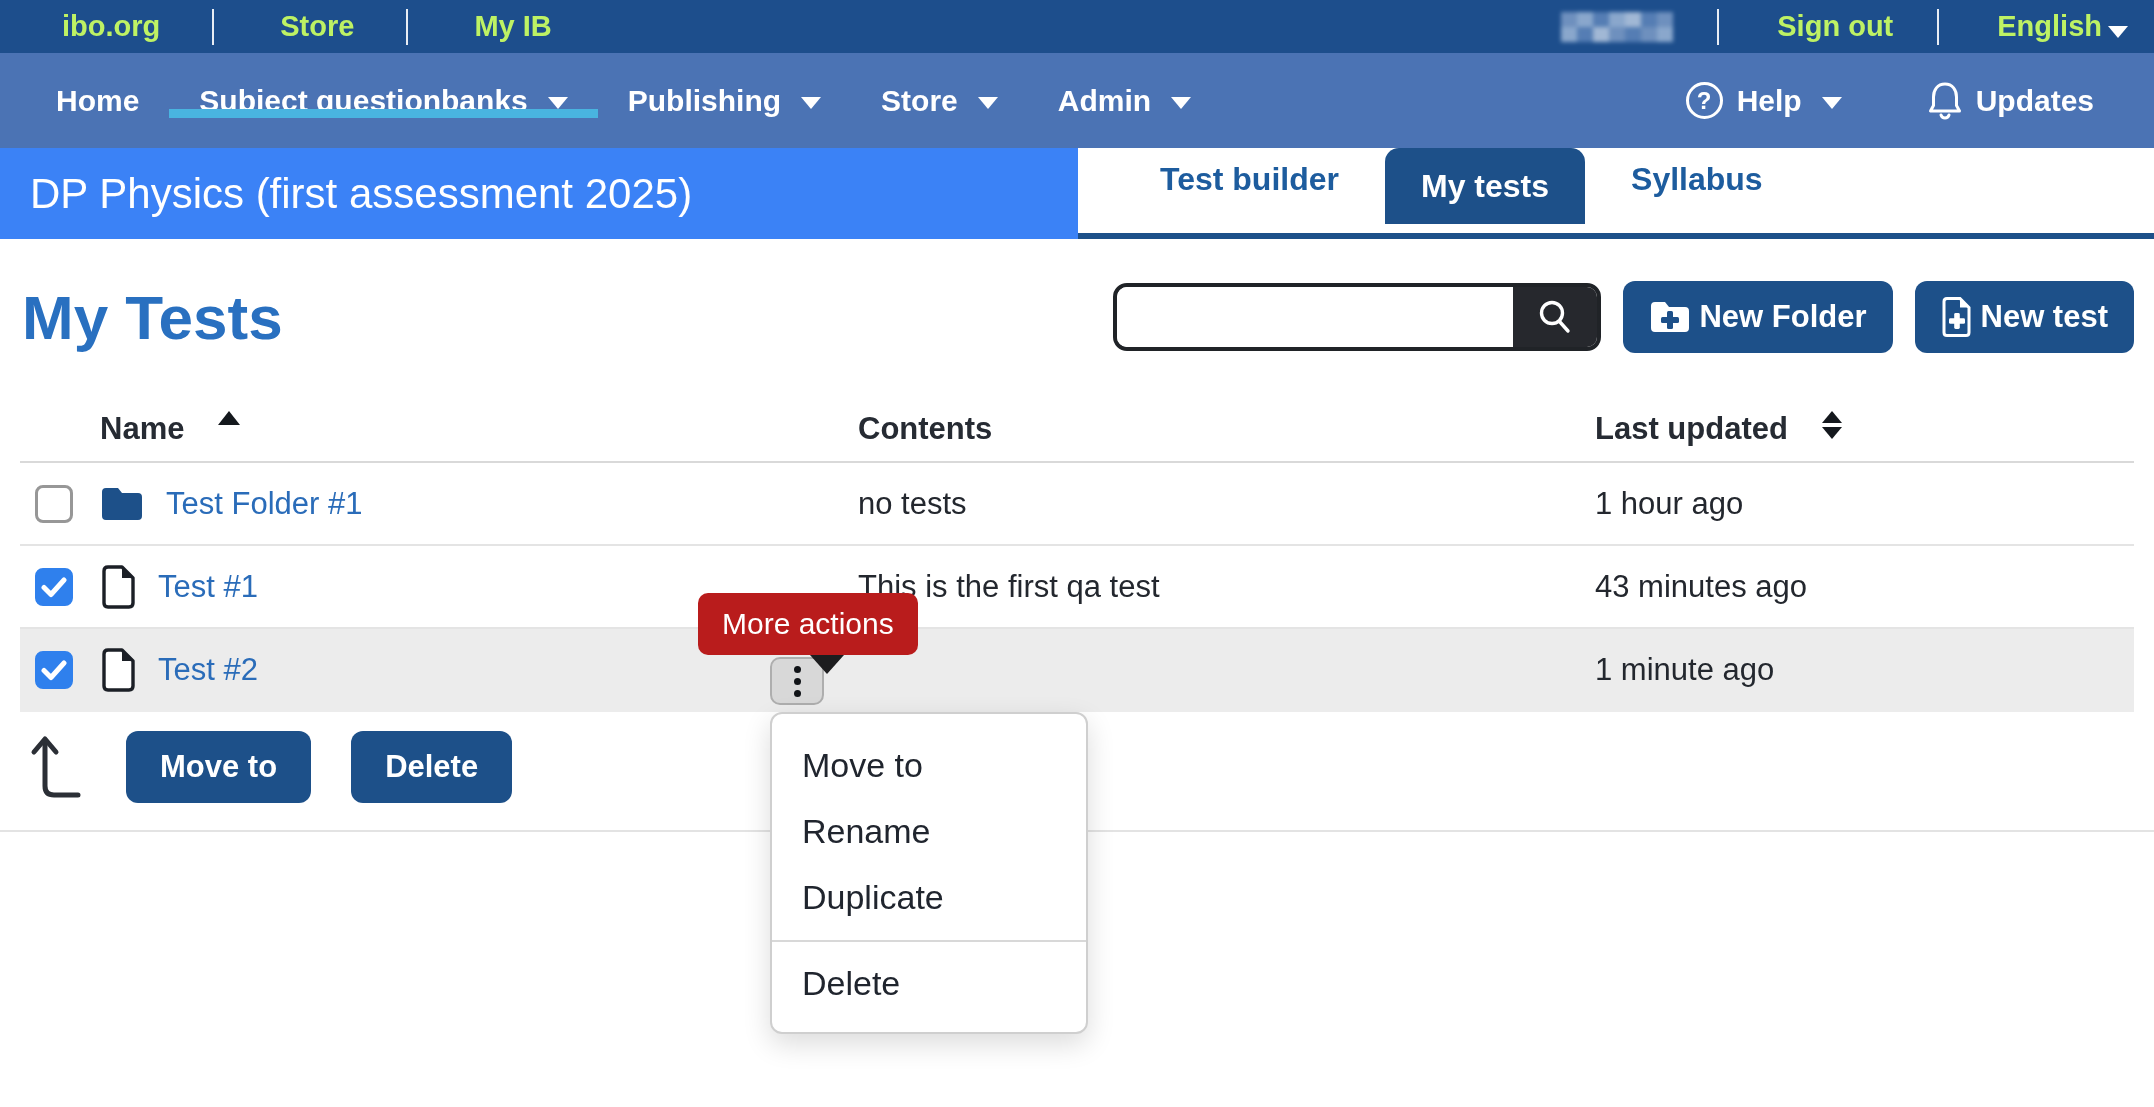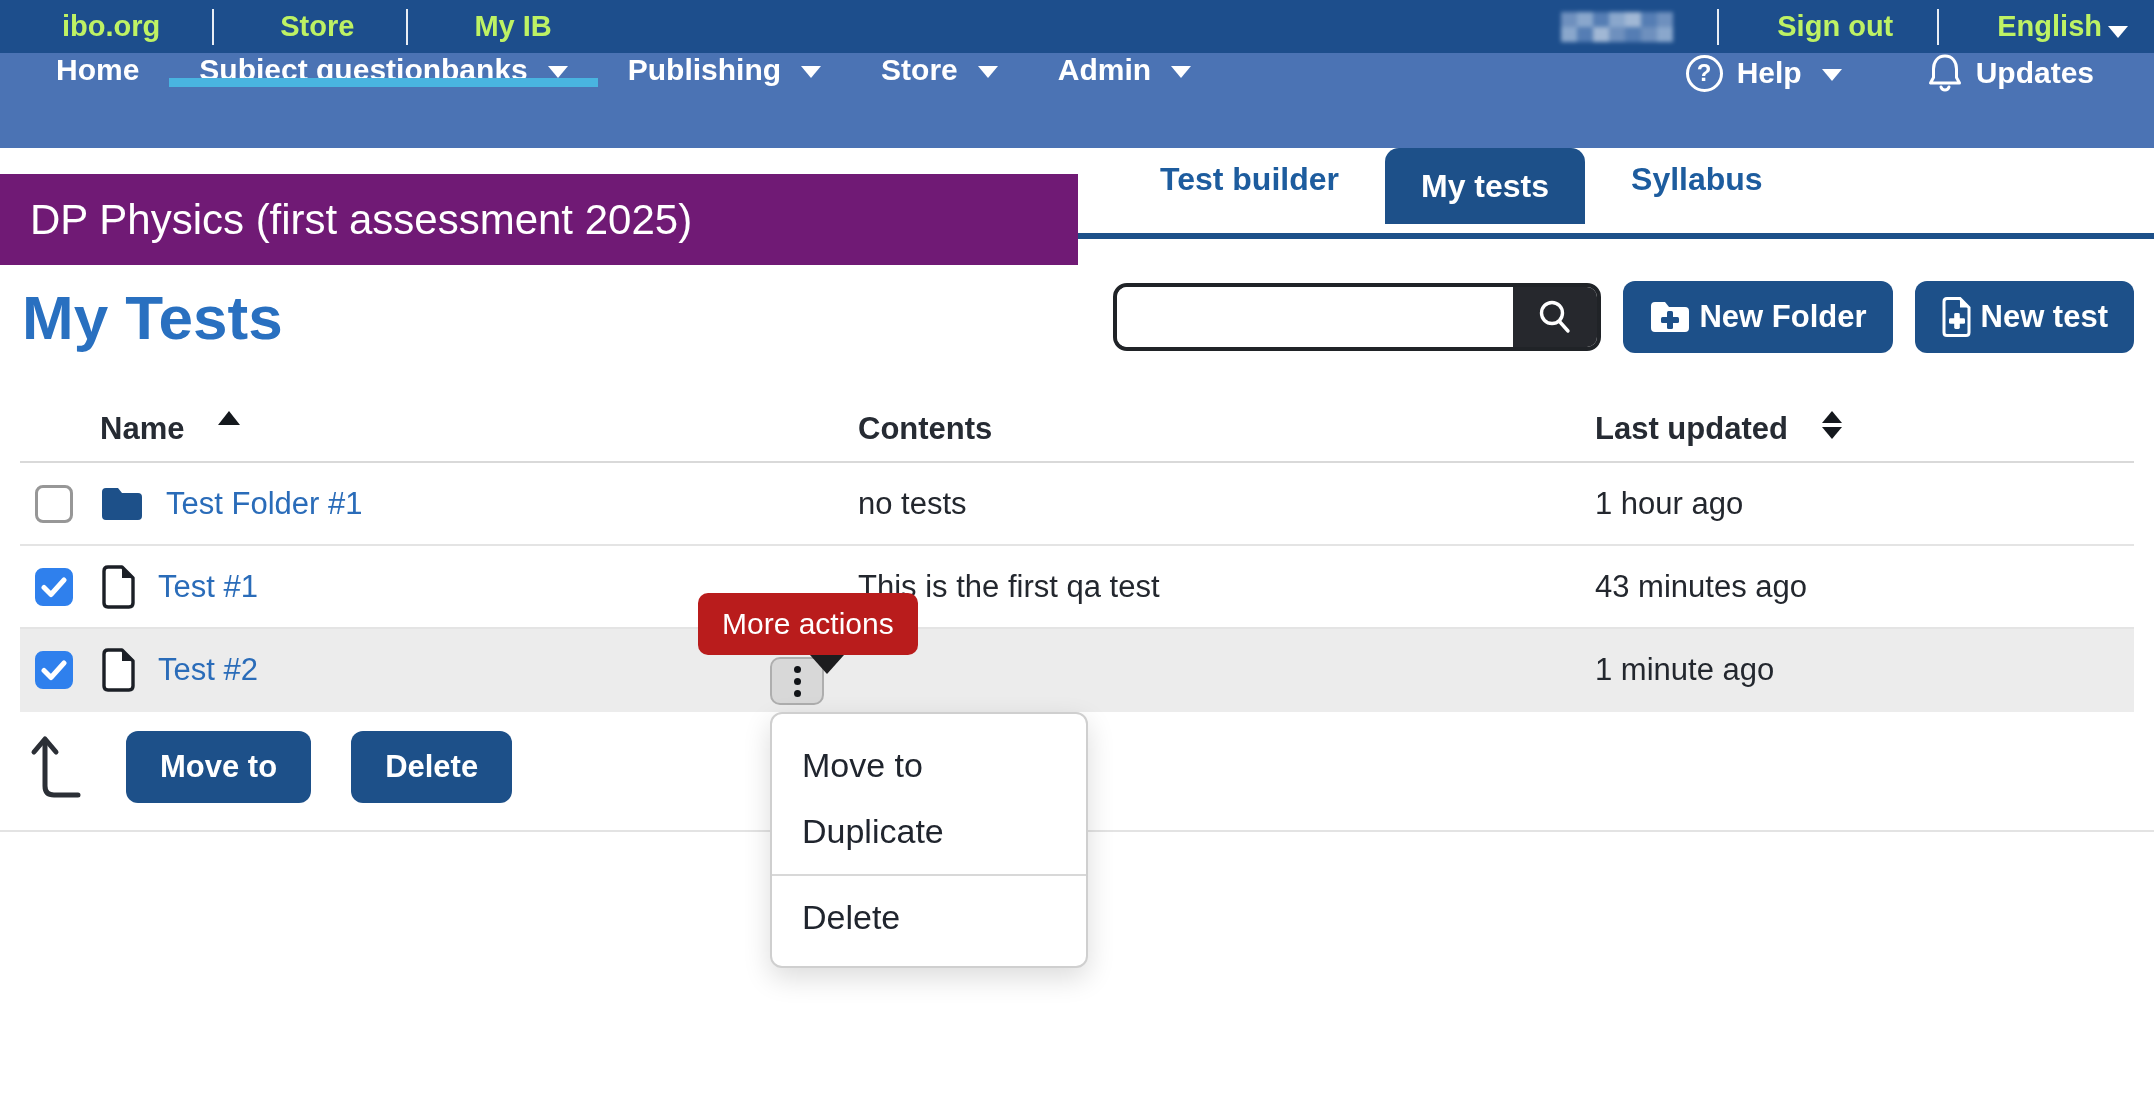--- a/index.html
+++ b/index.html
@@ -18,34 +18,34 @@
     display: inline-block; margin-left: 6px; transform: translateY(2px); }
   .blur-name { display: grid; grid-template-columns: repeat(7,16px); grid-auto-rows: 15px;
     filter: blur(2px); opacity: .85; }
   .blur-name i { display: block; }
   .blur-name i:nth-child(odd)  { background: #7d9cc7; }
   .blur-name i:nth-child(even) { background: #9db7d8; }
   .blur-name i:nth-child(3n)   { background: #5f86bb; }
   .blur-name i:nth-child(5n)   { background: #b9cbe2; }
 
   
-  .nav { height: 95px; background: #4b73b4; display: flex; align-items: flex-start;
+  .nav { height: 95px; background: #4b73b4; display: flex; align-items: center;
     color: #fff; font-size: 30px; font-weight: 600; padding: 0 30px 0 26px; }
   .nav-item { display: flex; align-items: center; gap: 14px; padding: 0 30px;
     position: relative; color: #fff; text-decoration: none; cursor: pointer; }
   .nav-item.active::after { content: ""; position: absolute; left: 0; right: 0;
     bottom: 0; height: 9px; background: #49b4e0; }
   .nav-right { margin-left: auto; display: flex; align-items: stretch; gap: 26px; }
   .help-circle { width: 37px; height: 37px; border: 3px solid #fff; border-radius: 50%;
     display: flex; align-items: center; justify-content: center; font-size: 24px; font-weight: 700; }
 
   
   .band { height: 91px; display: flex; }
-  .band-green { width: 1078px; height: 91px; background: #701a75; color: #fff;
-    display: flex; align-items: center; padding-left: 30px; font-size: 42px; font-weight: 400; margin-top: 26px; }
+  .band-green { width: 1078px; height: 91px; background: #3b82f6; color: #fff;
+    display: flex; align-items: center; padding-left: 30px; font-size: 42px; font-weight: 400; }
   .band-tabs { flex: 1; display: flex; gap: 10px;
     border-bottom: 6px solid #1d5089; padding-left: 46px; }
   .tab { height: 62px; display: flex; align-items: center; padding: 0 36px;
     color: #1d5c9e; font-size: 32px; font-weight: 600; cursor: pointer; }
   .tab.active { background: #1d5089; color: #fff; height: 76px;
     border-radius: 14px 14px 0 0; }
 
   
   .page-head { display: flex; align-items: center; padding: 42px 20px 44px 22px; }
   .page-title { font-size: 62px; font-weight: 600; color: #2970c0; }
@@ -298,20 +298,21 @@
     <div class="tooltip">More actions</div>
 
     <div class="kebab">
       <i></i>
       <i></i>
       <i></i>
     </div>
 
     <div class="menu">
       <div class="menu-item">Move to</div>
+      <div class="menu-item">Rename</div>
       <div class="menu-item">Duplicate</div>
       <div class="menu-sep"></div>
       <div class="menu-item">Delete</div>
     </div>
   </div>
 </div>
 
 <div class="foot">
   <span class="up-icon">
     <svg width="56" height="82" viewBox="0 0 56 82">

